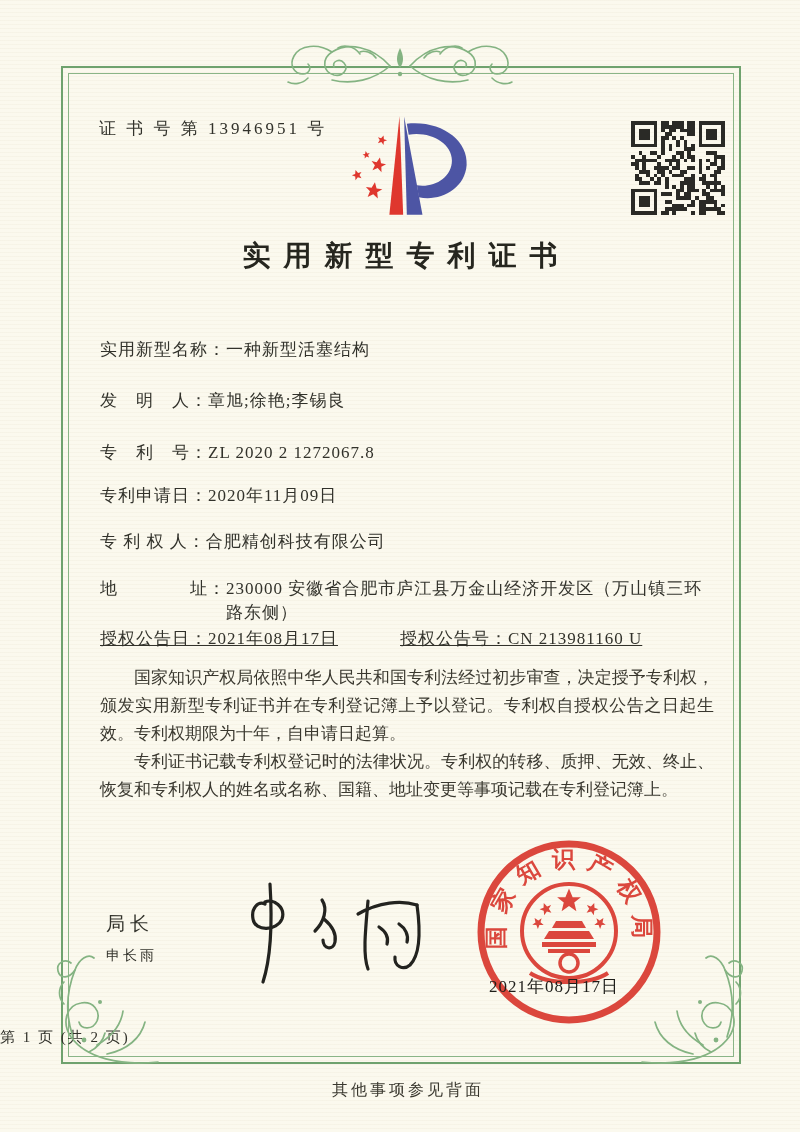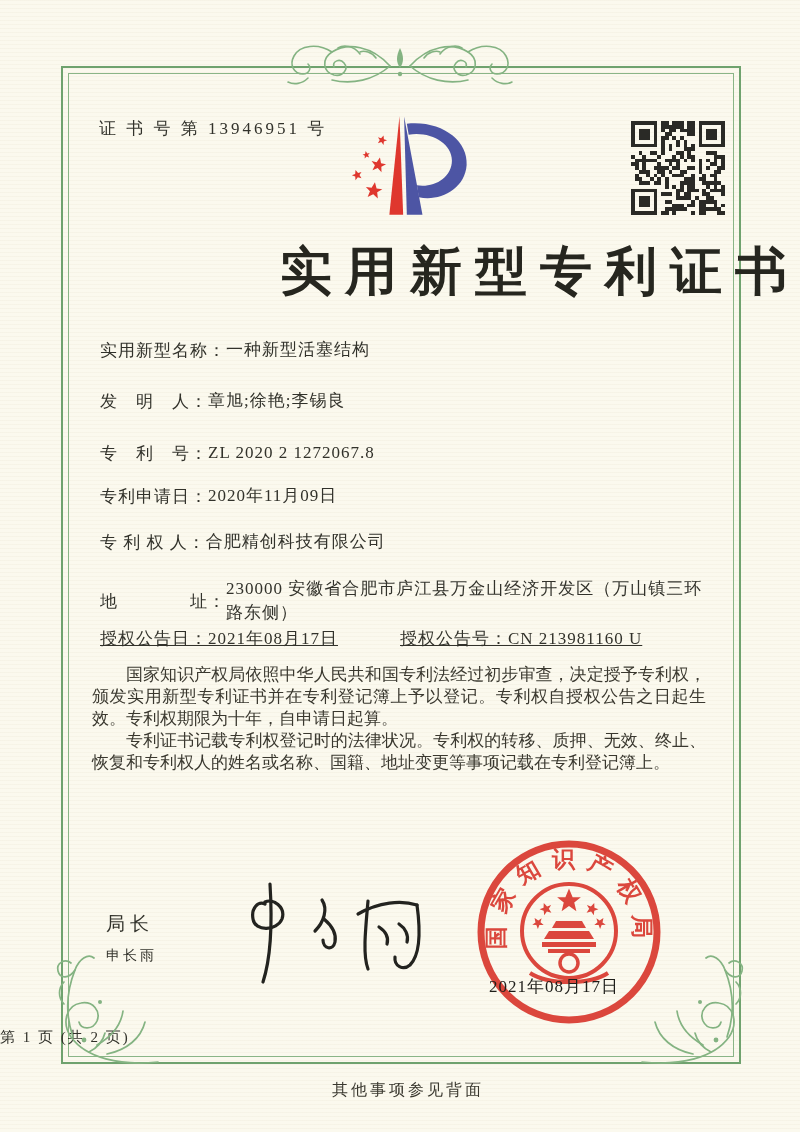--- a/index.html
+++ b/index.html
@@ -11,31 +11,31 @@
     color:#32322b;
   }
   
   .frame-outer{position:absolute; left:61px; top:66px; width:676px; height:994px;
     border:2.5px solid #6fa26e;}
   .frame-inner{position:absolute; left:68px; top:73px; width:664px; height:982px;
     border:1px solid #8ab587;}
   .cert-no{position:absolute; left:99px; top:117px; font-size:17px; letter-spacing:3px;text-align:center;}
   .logo{position:absolute; left:336px; top:99px; width:138px; height:133px;}
   .qr{position:absolute; left:631px; top:121px; width:94px; height:94px;}
-  .title{position:absolute; left:0; top:237px; width:100%; text-align:right;
-    font-size:52px; font-weight:700; letter-spacing:13px; text-indent:13px; color:#26261f;}
+  .title{position:absolute; left:0; top:237px; width:100%; text-align:center;
+    font-size:28px; font-weight:700; letter-spacing:13px; text-indent:13px; color:#26261f;}
   .fields{position:absolute; left:100px; top:0; width:612px; font-size:17px;}
-  .frow{position:absolute; left:0; display:flex; align-items:center; letter-spacing:1px;}
+  .frow{position:absolute; left:0; display:flex; align-items:flex-start; letter-spacing:1px;}
   .frow .lab{white-space:pre; flex:0 0 auto;}
   .frow .val{flex:0 1 auto; max-width:478px; line-height:24px;}
   .r0{top:338px}.r1{top:389px}.r2{top:441px}.r3{top:484px}.r4{top:530px}.r5{top:577px}
   .grant{position:absolute; left:0; top:627px; display:flex; white-space:pre; letter-spacing:1px;text-decoration:underline;}
   .grant .pair2{margin-left:62px;}
-  .body-paras{position:absolute; left:92px; top:664px; width:614px;
-    font-size:17px; line-height:22px; color:#3a382f;}
+  .body-paras{position:absolute; left:100px; top:664px; width:614px;
+    font-size:17px; line-height:28px; color:#3a382f;}
   .body-paras p{margin:0; text-indent:2em; text-align:justify;}
   .sig-title{position:absolute; left:106px; top:911px; font-size:19px; letter-spacing:5px;}
   .sig-name{position:absolute; left:106px; top:947px; font-size:14px; letter-spacing:3px;}
   .sig-script{position:absolute; left:225px; top:874px; width:215px; height:118px;}
   .seal{position:absolute; left:472px; top:835px; width:194px; height:194px; opacity:.93;}
   .seal-date{position:absolute; left:489px; top:975px; width:170px; font-size:17px;
     color:#1e1e1a; letter-spacing:1px; z-index:5;}
   .page-indicator{position:absolute; left:0; top:1028px; width:100%; 
     font-size:15px; letter-spacing:2px;}
   .back-note{position:absolute; left:8px; top:1080px; width:100%; text-align:center;

